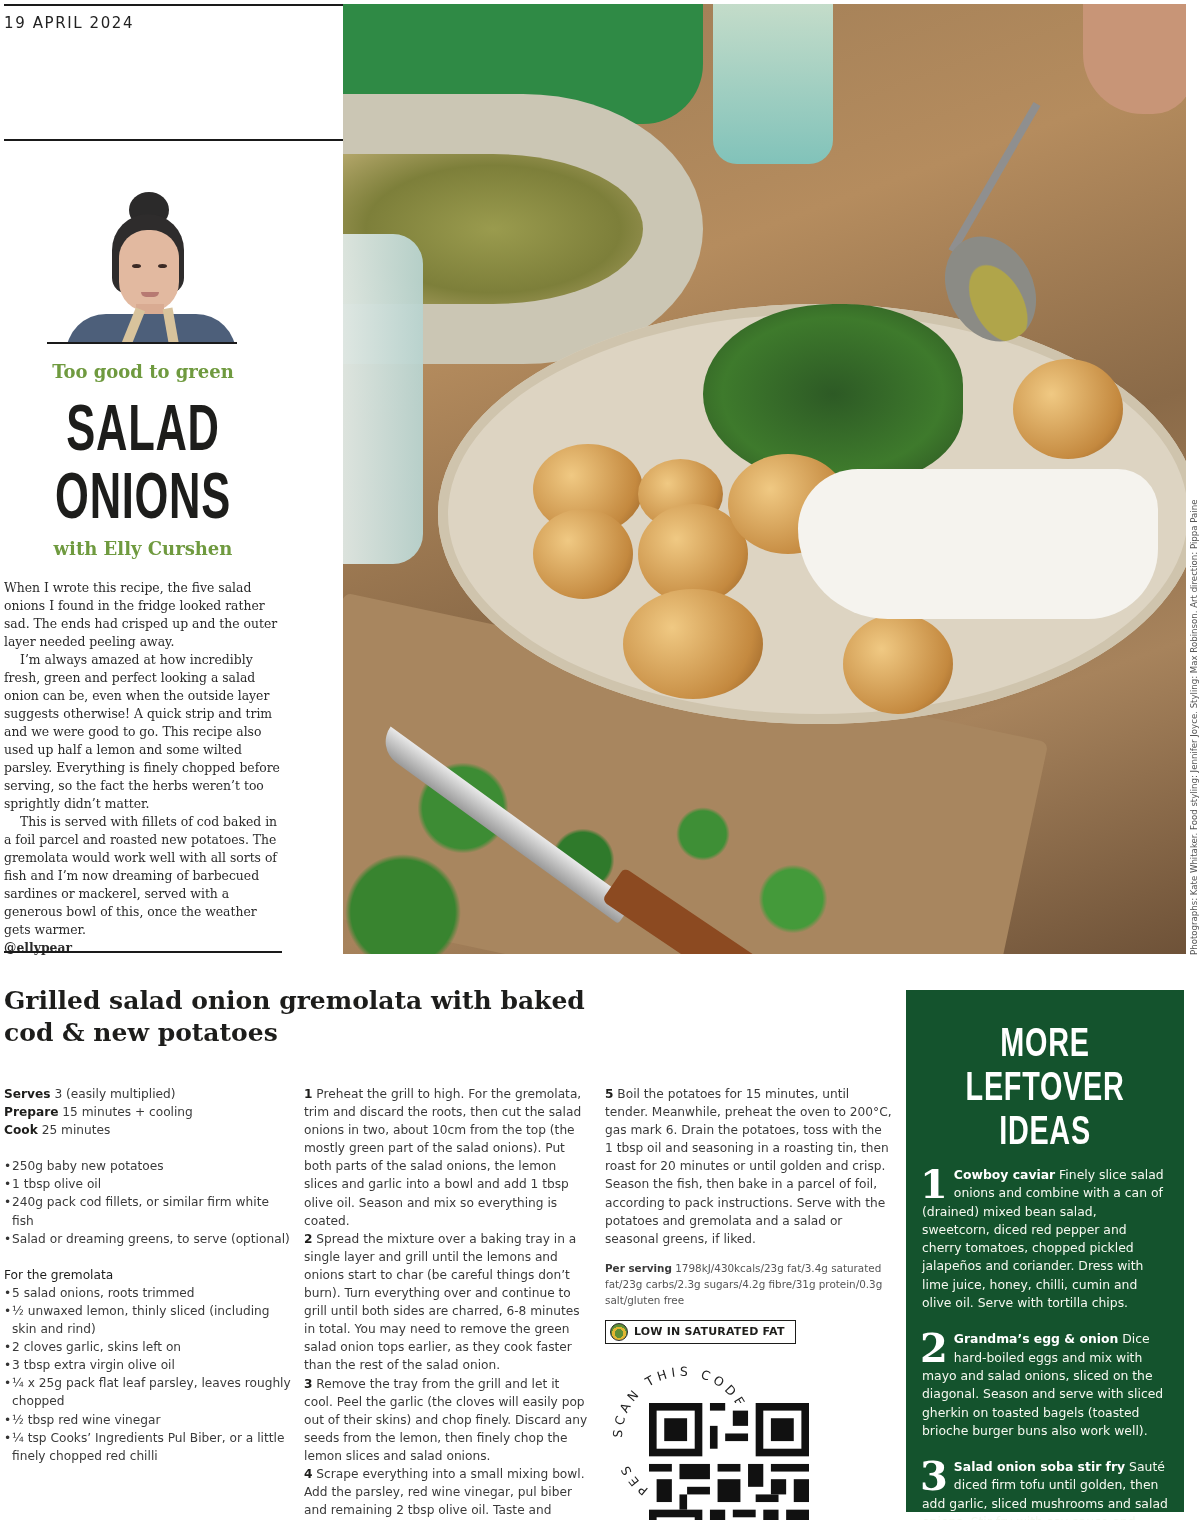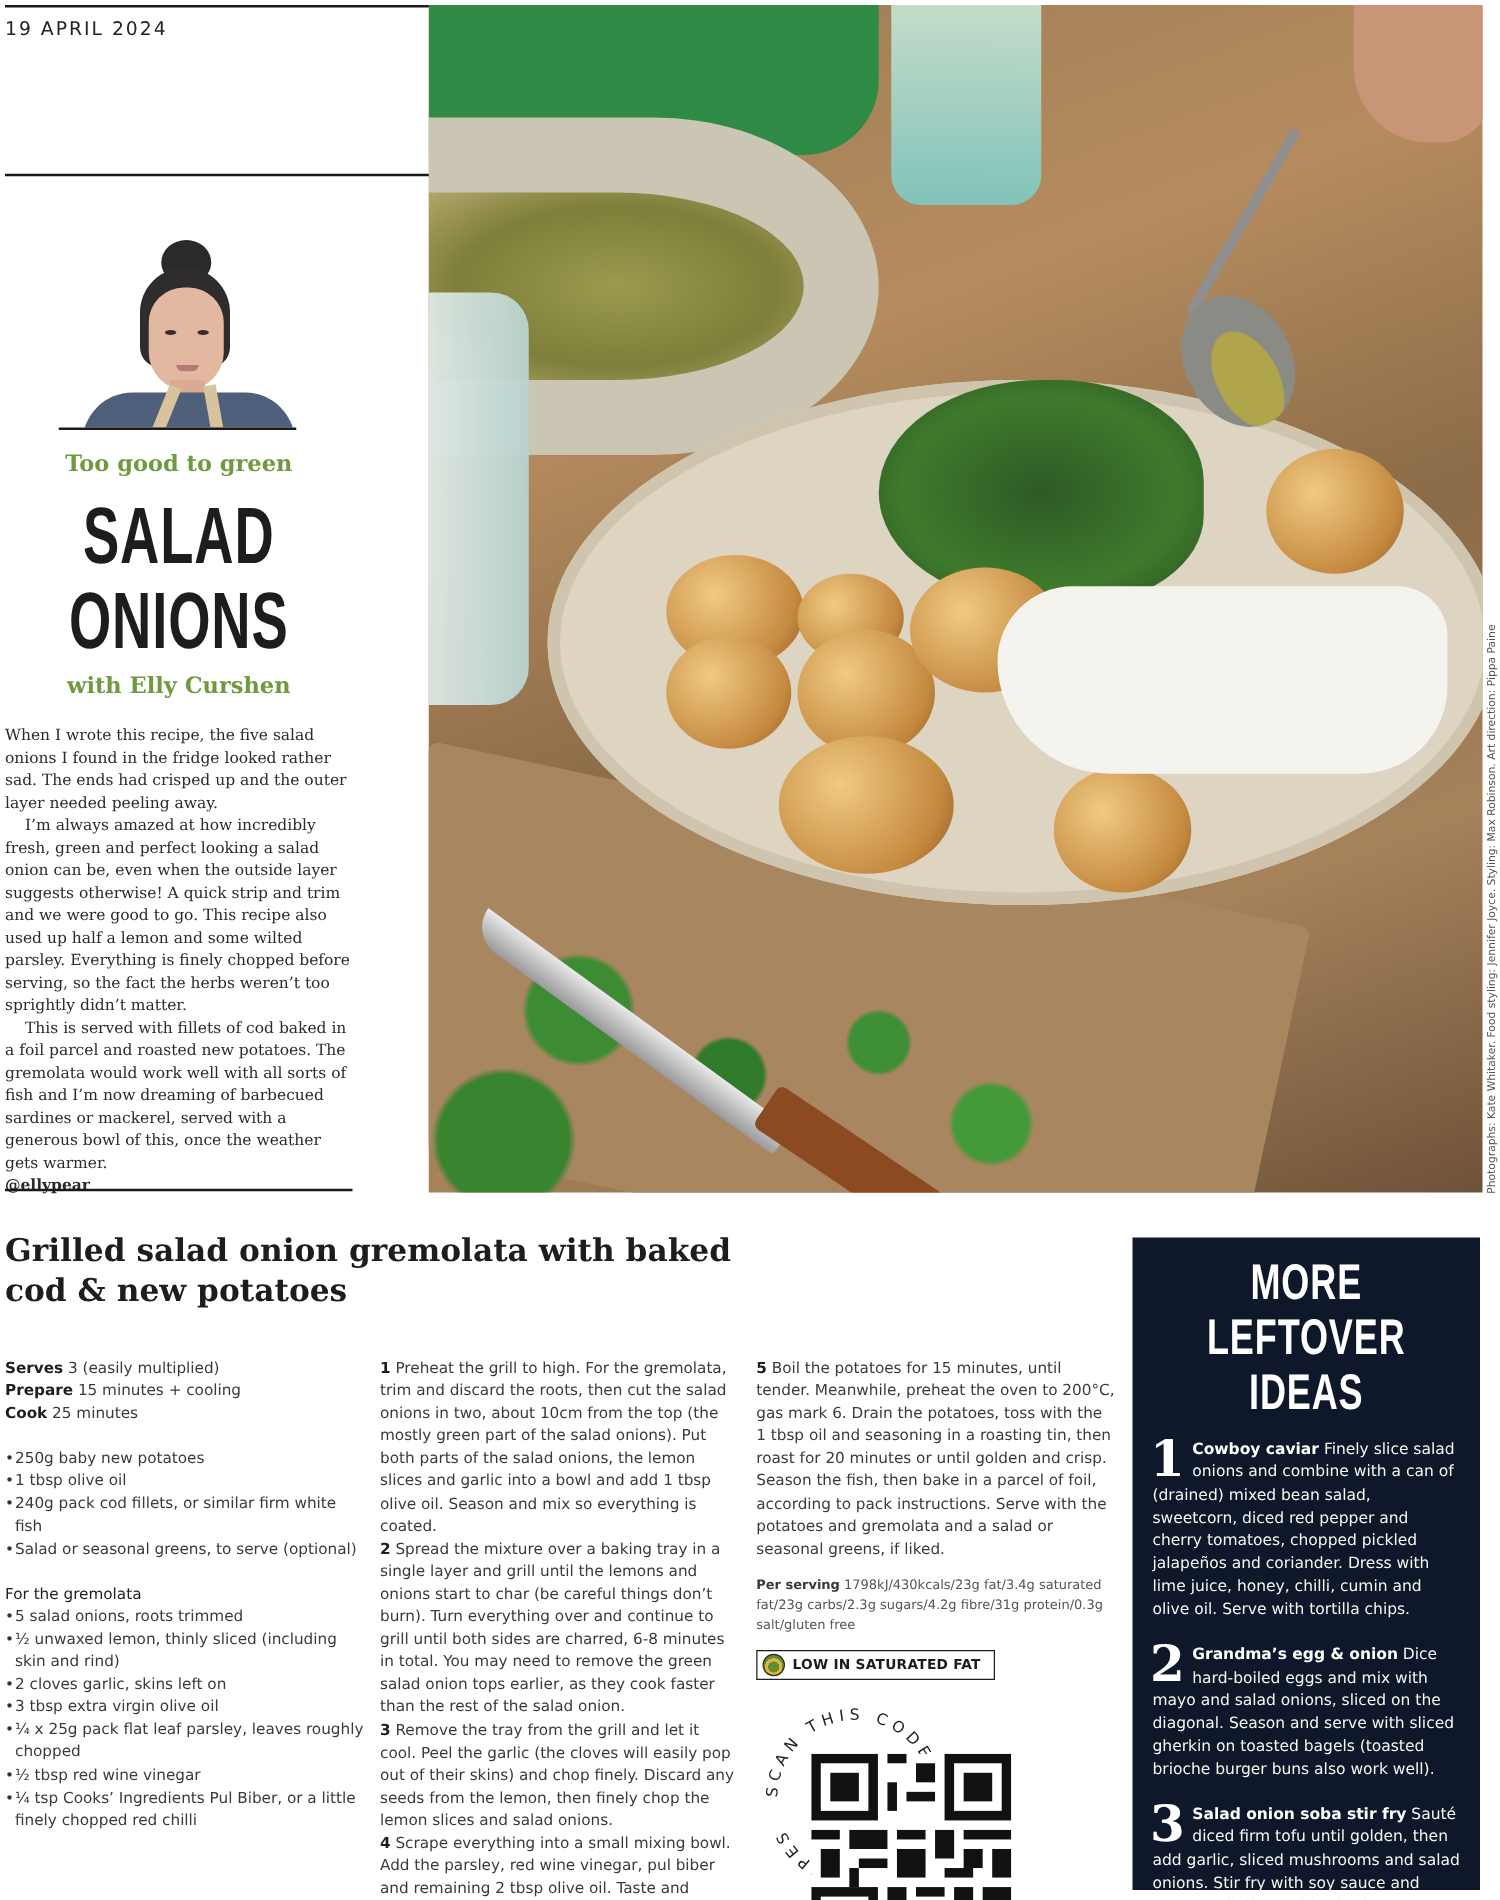--- a/index.html
+++ b/index.html
@@ -75,21 +75,21 @@
 
   .badge { display: inline-flex; align-items: center; gap: 6px; margin-top: 12px; border: 1.5px solid #1d1d1b; padding: 2px 10px 2px 4px; height: 24px; }
   .badge .logo { width: 18px; height: 18px; border-radius: 50%; background: radial-gradient(circle at 50% 60%, #5f8f36 0 35%, #e2b632 36% 55%, #5f8f36 56%); border: 1.5px solid #2b2b2b; }
   .badge .label { font-family: "DejaVu Sans", sans-serif; font-weight: bold; font-size: 11px; color: #1d1d1b; letter-spacing: .2px; }
 
   .qr-wrap { position: absolute; left: 604px; top: 1358px; width: 160px; height: 160px; }
   .qr-wrap svg { width: 160px; height: 160px; }
   .qr { position: absolute; left: 45px; top: 45px; width: 72px; height: 72px; }
 
   
-  .leftover { position: absolute; left: 906px; top: 990px; width: 278px; height: 522px; background: #0f172a; color: #ffffff; padding: 0 16px; }
+  .leftover { position: absolute; left: 906px; top: 990px; width: 278px; height: 522px; background: #14532d; color: #ffffff; padding: 16px 16px; }
   .leftover .title { text-align: center; font-family: "Liberation Sans", sans-serif; font-weight: bold; font-size: 40px; line-height: 44px; letter-spacing: 1px; margin-top: 14px; transform: scaleX(0.72); transform-origin: center top; }
   .idea { position: relative; font-family: "DejaVu Sans", sans-serif; font-size: 12.4px; line-height: 18.3px; color: #f6f8f0; }
   .idea .big { float: left; font-family: "DejaVu Serif", serif; font-weight: bold; font-size: 40px; line-height: 32px; margin: 2px 6px 0 -2px; color: #ffffff; }
   .idea b { color: #ffffff; }
   .idea1 { margin-top: 14px; }
   .idea2 { margin-top: 18px; }
   .idea3 { margin-top: 18px; }
 </style>
 </head>
 <body>
@@ -158,21 +158,21 @@
 
 <div class="col col1">
   <div class="meta-row"><b>Serves</b><span> 3 (easily multiplied)</span></div>
   <div class="meta-row"><b>Prepare</b><span> 15 minutes + cooling</span></div>
   <div class="meta-row"><b>Cook</b><span> 25 minutes</span></div>
 
   <ul class="ing-list">
     <li>250g baby new potatoes</li>
     <li>1 tbsp olive oil</li>
     <li>240g pack cod fillets, or similar firm white fish</li>
-    <li>Salad or seasonal greens, to serve (optional)</li>
+    <li>Salad or dreaming greens, to serve (optional)</li>
   </ul>
 
   <div class="sub-head">For the gremolata</div>
   <ul class="ing-list" style="margin-top:0;">
     <li>5 salad onions, roots trimmed</li>
     <li>½ unwaxed lemon, thinly sliced (including skin and rind)</li>
     <li>2 cloves garlic, skins left on</li>
     <li>3 tbsp extra virgin olive oil</li>
     <li>¼ x 25g pack flat leaf parsley, leaves roughly chopped</li>
     <li>½ tbsp red wine vinegar</li>

